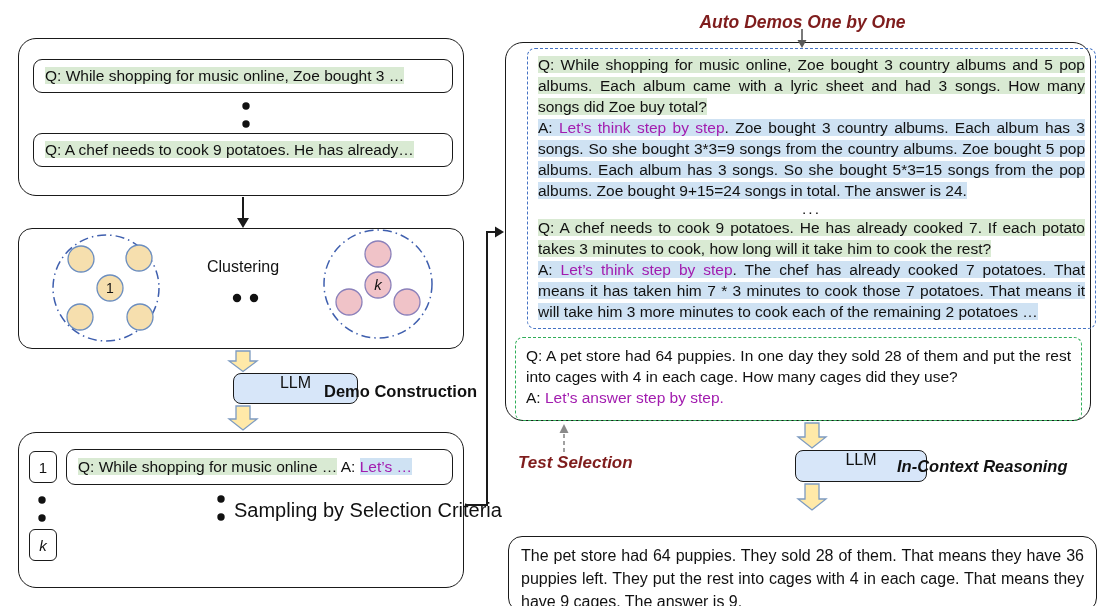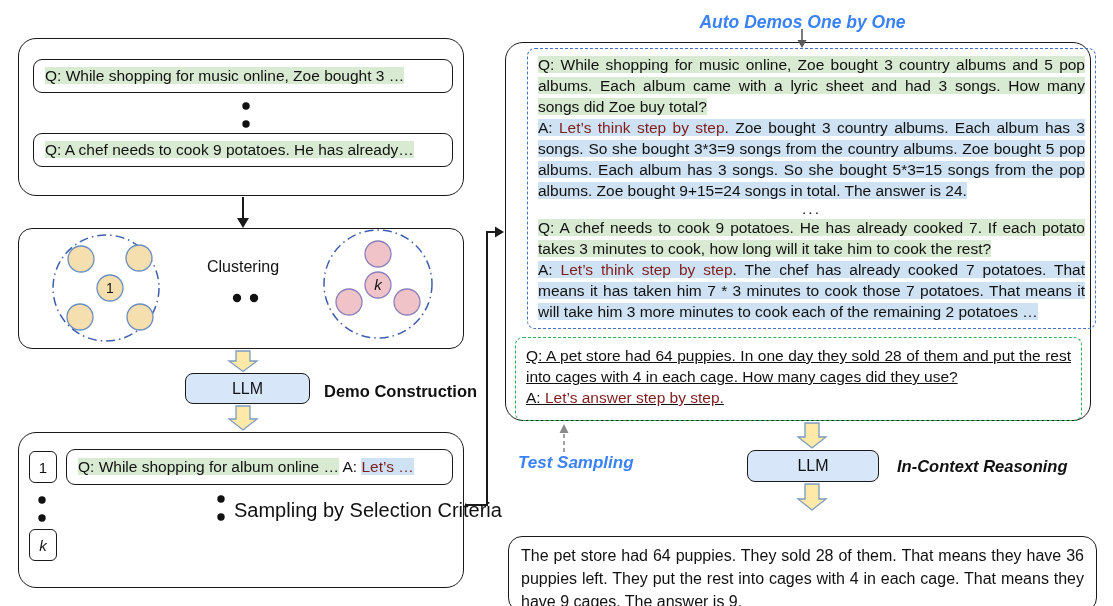--- a/index.html
+++ b/index.html
@@ -12,27 +12,27 @@
     position:absolute; border:1.4px solid #1a1a1a; border-radius:9px; background:#fff;
     box-sizing:border-box; padding:0 11px; font-size:15.5px; white-space:nowrap; overflow:hidden;
   }
   .idxbox {
     position:absolute; width:28px; height:32px; border:1.5px solid #1a1a1a; border-radius:6px;
     background:#fff; box-sizing:border-box; display:flex; align-items:center; justify-content:center;
     font-size:15px;
   }
   .llm {
     position:absolute; background:#d7e6f9; border:1.5px solid #1a1a1a; border-radius:8px;
-    box-sizing:border-box; display:flex; align-items:center; justify-content:center; font-size:16px;
+    box-sizing:border-box; display:flex; justify-content:center; font-size:16px;margin-left:48px;
   }
   .boldlabel { position:absolute; font-weight:bold; font-size:16.5px; white-space:nowrap; }
-  .bluetitle { position:absolute; font-weight:bold; font-style:italic; font-size:17.5px; color:#3b82f6; white-space:nowrap; }
+  .bluetitle { position:absolute; font-weight:bold; font-style:italic; font-size:17.5px; color:#7f1d1d; white-space:nowrap; }
   .hl-g { background:#d9ead3; }
   .hl-b { background:#cfe2f3; }
-  .red  { color:#7f1d1d; }
+  .red  { color:#a21caf; }
   .para { font-size:15.5px; line-height:21px; text-align:justify; margin:0; }
   .dots-line { font-size:15.5px; line-height:16px; text-align:center; margin:0; letter-spacing:2px; }
   .dashed-blue {
     position:absolute; border:1.6px dashed #4472c4; border-radius:8px; box-sizing:border-box;
     padding:5px 10px 4px 10px; background:transparent;
   }
   .dashed-green {
     position:absolute; border:1.6px dashed #2fad58; border-radius:8px; box-sizing:border-box;
     padding:7px 10px; background:transparent;
   }
@@ -67,45 +67,45 @@
     <div class="llm" style="left:185px; top:373px; width:125px; height:31px;">
       <span>LLM</span>
     </div>
     <div class="boldlabel" style="left:324px; top:382px;">Demo Construction</div>
 
     <div class="rbox" style="left:18px; top:432px; width:446px; height:156px;"></div>
     <div class="idxbox" style="left:29px; top:451px;">
       <span>1</span>
     </div>
     <div class="qitem" style="left:66px; top:449px; width:387px; height:36px; line-height:33px;">
-      <span class="hl-g">Q: While shopping for album online …</span><span> A: </span><span class="hl-b red">Let’s …</span>
+      <span class="hl-g">Q: While shopping for music online …</span><span> A: </span><span class="hl-b red">Let’s …</span>
     </div>
     <div class="plainlabel" style="left:234px; top:499px;">Sampling by Selection Criteria</div>
     <div class="idxbox" style="left:29px; top:529px; font-style:italic;">
       <span>k</span>
     </div>
 
     <div class="bluetitle" style="left:650px; top:12px; width:305px; text-align:center;">Auto Demos One by One</div>
 
     <div class="rbox" style="left:505px; top:42px; width:586px; height:379px;"></div>
 
     <div class="dashed-blue" style="left:515px; top:48px; width:569px; height:281px;margin-left:12px;">
       <p class="para"><span class="hl-g">Q: While shopping for music online, Zoe bought 3 country albums and 5 pop albums. Each album came with a lyric sheet and had 3 songs. How many songs did Zoe buy total?</span></p>
       <p class="para"><span class="hl-b"><span>A: </span><span class="red">Let’s think step by step</span><span>. Zoe bought 3 country albums. Each album has 3 songs. So she bought 3*3=9 songs from the country albums. Zoe bought 5 pop albums. Each album has 3 songs. So she bought 5*3=15 songs from the pop albums. Zoe bought 9+15=24 songs in total. The answer is 24.</span></span></p>
       <p class="dots-line">...</p>
       <p class="para"><span class="hl-g">Q: A chef needs to cook 9 potatoes. He has already cooked 7. If each potato takes 3 minutes to cook, how long will it take him to cook the rest?</span></p>
       <p class="para"><span class="hl-b"><span>A: </span><span class="red">Let’s think step by step</span><span>. The chef has already cooked 7 potatoes. That means it has taken him 7 * 3 minutes to cook those 7 potatoes. That means it will take him 3 more minutes to cook each of the remaining 2 potatoes …</span></span></p>
     </div>
 
-    <div class="dashed-green" style="left:515px; top:337px; width:567px; height:84px;text-decoration:underline;">
+    <div class="dashed-green" style="left:515px; top:337px; width:567px; height:84px;">
       <p class="para">Q: A pet store had 64 puppies. In one day they sold 28 of them and put the rest into cages with 4 in each cage. How many cages did they use?</p>
       <p class="para"><span>A: </span><span class="red">Let’s answer step by step.</span></p>
     </div>
 
-    <div class="bluetitle" style="left:518px; top:453px; font-size:17px;">Test Sampling</div>
+    <div class="bluetitle" style="left:518px; top:453px; font-size:17px;">Test Selection</div>
 
     <div class="llm" style="left:747px; top:450px; width:132px; height:32px;">
       <span>LLM</span>
     </div>
     <div class="boldlabel" style="left:897px; top:457px;font-style:italic;">In-Context Reasoning</div>
 
     <div class="outbox" style="left:508px; top:536px; width:589px; height:76px;">
       <span>The pet store had 64 puppies. They sold 28 of them. That means they have 36 puppies left. They put the rest into cages with 4 in each cage. That means they have 9 cages. The answer is 9.</span>
     </div>
 

